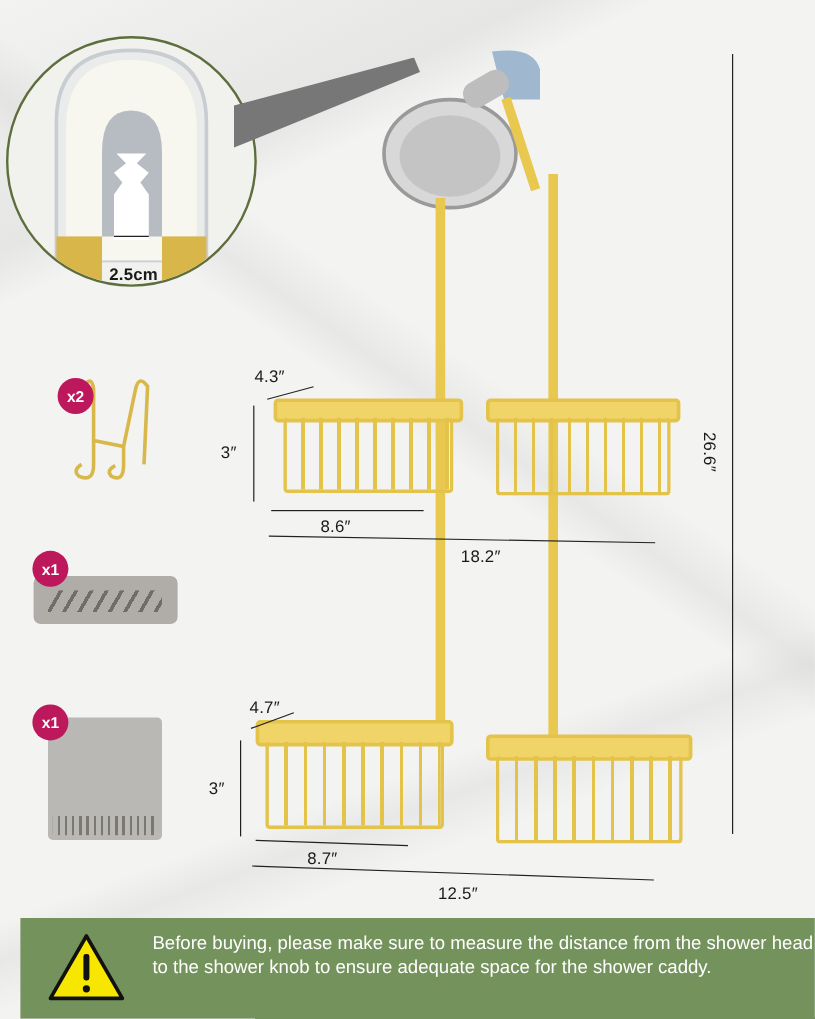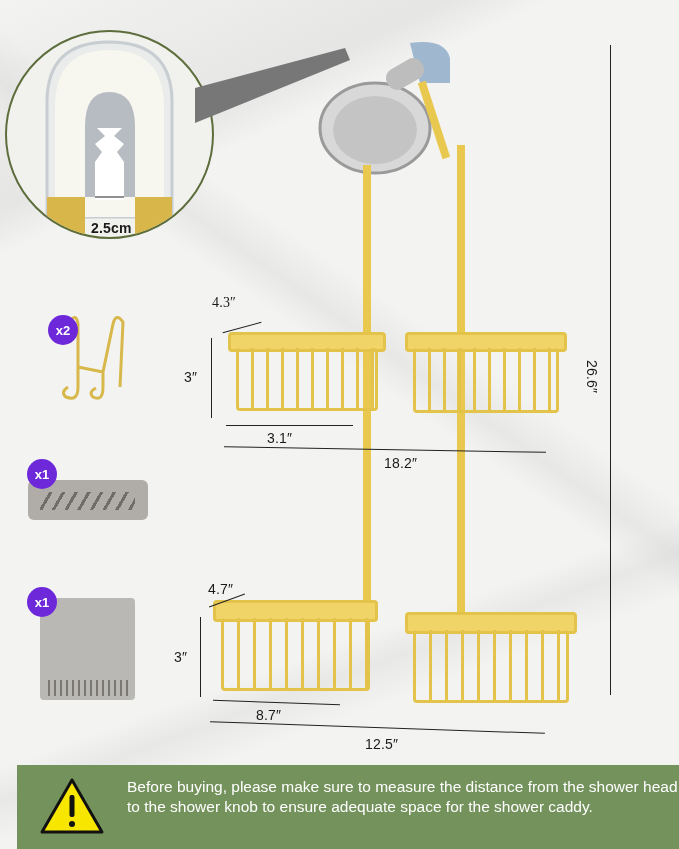--- a/index.html
+++ b/index.html
@@ -5,21 +5,21 @@
   html,body{margin:0;padding:0;}
   body{width:679px;height:849px;position:relative;overflow:hidden;font-family:"Liberation Sans",sans-serif;
     background:
       linear-gradient(155deg, rgba(200,200,200,0.0) 0%, rgba(205,205,205,0.35) 18%, rgba(255,255,255,0) 22%),
       linear-gradient(35deg, rgba(255,255,255,0) 55%, rgba(210,210,210,0.35) 58%, rgba(255,255,255,0) 62%),
       linear-gradient(160deg, rgba(255,255,255,0) 70%, rgba(215,215,215,0.4) 73%, rgba(255,255,255,0) 77%),
       #f3f3f2;}
   .abs{position:absolute;}
   .dim{position:absolute;font-size:14px;color:#1a1a1a;letter-spacing:0.2px;}
   .line{position:absolute;background:#222;}
-  .badge{position:absolute;width:30px;height:30px;border-radius:50%;background:#6d28d9;color:#fff;
+  .badge{position:absolute;width:30px;height:30px;border-radius:50%;background:#be185d;color:#fff;
     font-weight:bold;font-size:13px;display:flex;align-items:center;justify-content:center;}
   .banner{position:absolute;left:0;top:765px;width:679px;height:84px;background:#74925c;margin-left:17px;}
   .banner-text{position:absolute;left:110px;top:12px;width:560px;color:#fff;font-size:15.5px;line-height:20px;}
   .detail{position:absolute;left:5px;top:30px;width:205px;height:205px;border-radius:50%;border:2px solid #5d6e3c;
     background:#f1f1ee;overflow:hidden;}
   .wire{position:absolute;border:3px solid #e3c34a;border-radius:4px;}
 </style>
 </head>
 <body>
 
@@ -62,26 +62,26 @@
 
 <div class="abs" style="left:213px;top:600px;width:165px;height:95px;">
   <div class="wire" style="left:0;top:0;width:159px;height:16px;background:#f0d468;"></div>
   <div class="wire" style="left:8px;top:18px;width:143px;height:70px;border-top:none;background:repeating-linear-gradient(90deg,transparent 0 13px,#e3c34a 13px 16px);"></div>
 </div>
 <div class="abs" style="left:405px;top:612px;width:172px;height:95px;">
   <div class="wire" style="left:0;top:0;width:166px;height:16px;background:#f0d468;"></div>
   <div class="wire" style="left:8px;top:18px;width:150px;height:70px;border-top:none;background:repeating-linear-gradient(90deg,transparent 0 13px,#e3c34a 13px 16px);"></div>
 </div>
 
-<div class="dim" style="left:212px;top:295px;font-family:Liberation Serif, serif;">4.3″</div>
+<div class="dim" style="left:212px;top:305px;">4.3″</div>
 <div class="line" style="left:222px;top:327px;width:40px;height:1px;transform:rotate(-15deg);"></div>
 <div class="dim" style="left:184px;top:369px;">3″</div>
 <div class="line" style="left:211px;top:338px;width:1px;height:80px;"></div>
 <div class="line" style="left:226px;top:425px;width:127px;height:1px;"></div>
-<div class="dim" style="left:267px;top:430px;">3.1″</div>
+<div class="dim" style="left:267px;top:430px;">8.6″</div>
 <div class="line" style="left:224px;top:449px;width:322px;height:1px;transform:rotate(1deg);"></div>
 <div class="dim" style="left:384px;top:455px;">18.2″</div>
 
 <div class="dim" style="left:208px;top:581px;">4.7″</div>
 <div class="line" style="left:208px;top:600px;width:38px;height:1px;transform:rotate(-20deg);"></div>
 <div class="dim" style="left:174px;top:649px;">3″</div>
 <div class="line" style="left:200px;top:617px;width:1px;height:80px;"></div>
 <div class="line" style="left:213px;top:702px;width:127px;height:1px;transform:rotate(2deg);"></div>
 <div class="dim" style="left:256px;top:707px;">8.7″</div>
 <div class="line" style="left:210px;top:727px;width:335px;height:1px;transform:rotate(2deg);"></div>

